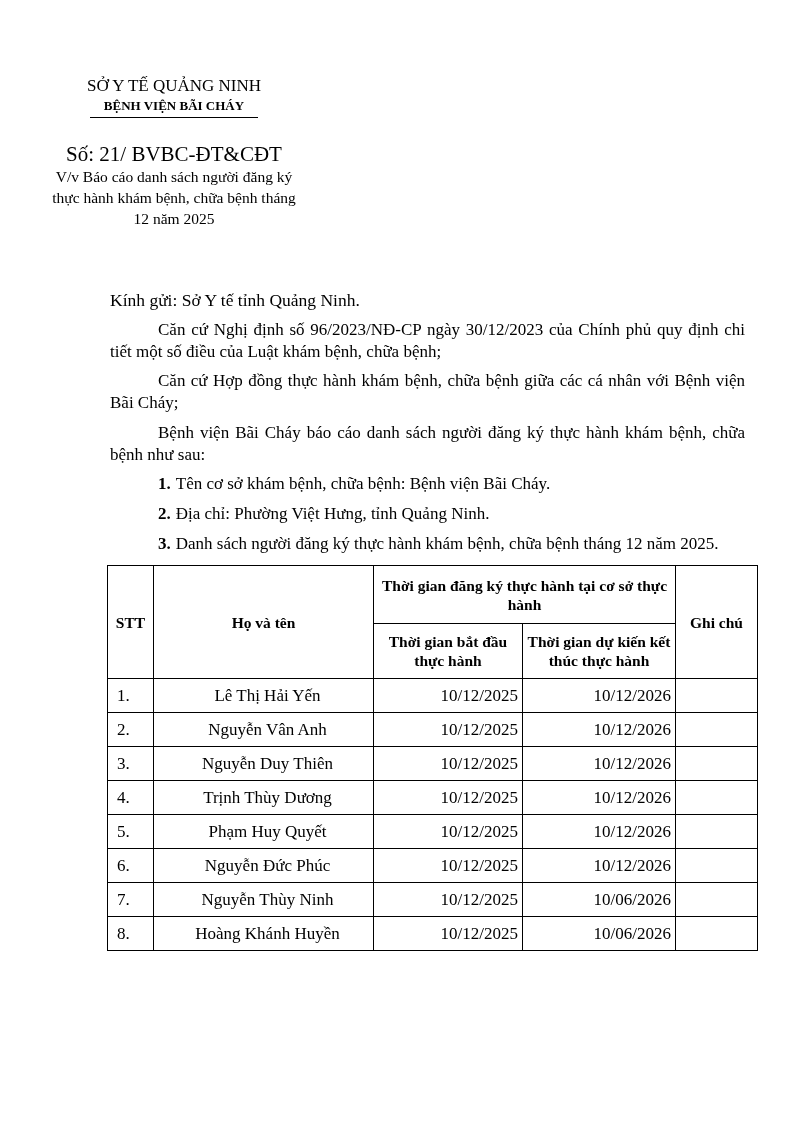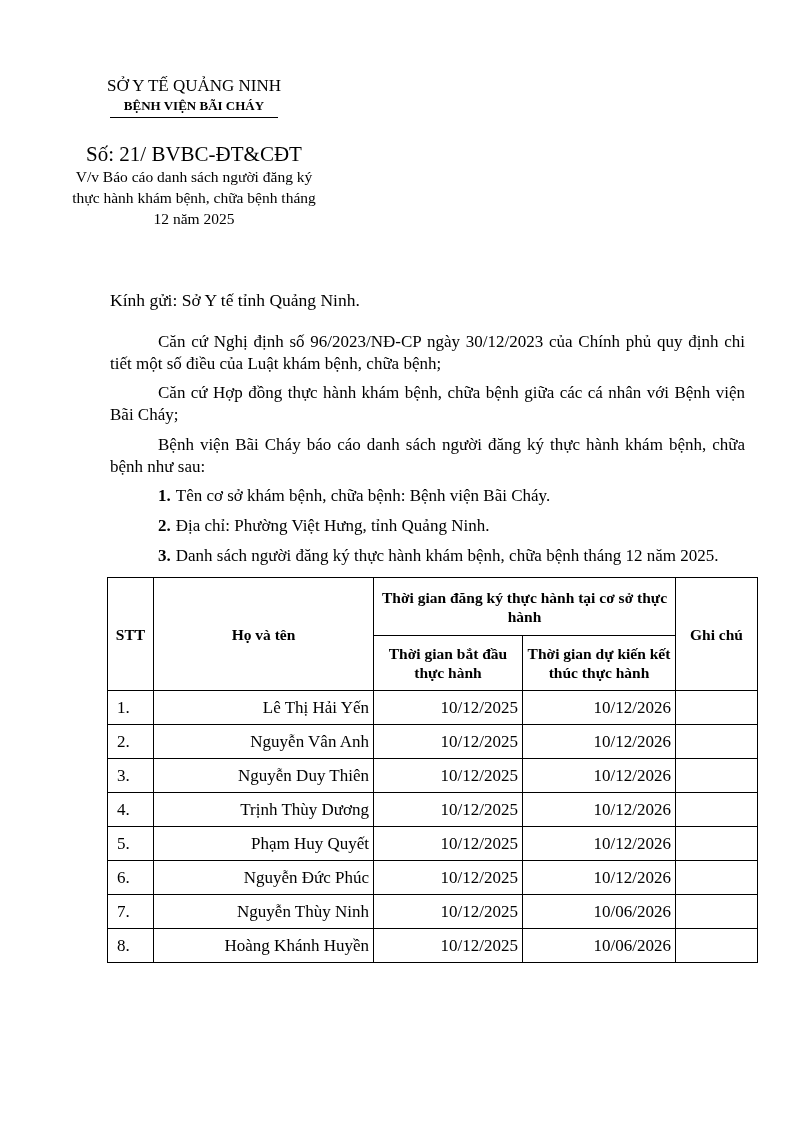--- a/index.html
+++ b/index.html
@@ -6,56 +6,56 @@
   .page {
     position:relative;
     width:800px; height:1131px;
     margin:0 auto;
     background:#ffffff;
     color:#000;
     font-family:"Liberation Serif","DejaVu Serif",serif;
     overflow:hidden;
   }
   
-  .doc-header { display:flex; padding:76px 0 0 68px; }
+  .doc-header { display:flex; padding:76px 0 0 48px; }
   .header-left { width:252px; text-align:center; flex:none; }
   .header-right { flex:1; margin-left:18px; margin-right:40px; text-align:center; }
   .org-parent { font-size:17px; line-height:20px; }
   .org-name { font-size:13px; font-weight:bold; line-height:20px; }
   .org-underline { width:168px; border-bottom:1.5px solid #000; margin:1px auto 0; }
   .doc-number { font-size:21px; margin-top:26px; line-height:20px; }
   .doc-subject { font-size:15.5px; line-height:21px; margin-top:2px; }
   .motto-1 { font-size:17.5px; line-height:20px; white-space:nowrap; }
   .motto-2 { font-size:18px; font-weight:bold; line-height:20px; display:inline-block;
              border-bottom:2px solid #000; padding-bottom:1px; }
   .place-date { font-size:17px; font-style:italic; margin-top:25px; line-height:20px;
                 position:relative; left:32px; white-space:nowrap; }
   
   .doc-body { padding:0 55px 0 110px; }
   .salutation { text-align:left; margin-top:61px; font-size:17.5px; line-height:21px; }
   .doc-body p { margin:0 0 8px; font-size:17px; line-height:21.7px;
                 text-align:justify; text-indent:48px; }
-  .doc-body p.first-para { margin-top:20px; }
+  .doc-body p.first-para { margin-top:8px; }
   .item-num { font-weight:bold; margin-right:5px; }
   
   table.report {
     margin:11px 0 0 107px;
     width:650px;
     border-collapse:collapse;
     table-layout:fixed;
   }
   table.report th, table.report td { border:1px solid #000; }
   table.report { border:1.5px solid #000; }
   th { font-weight:bold; font-size:15.5px; line-height:19px; text-align:center;
        vertical-align:middle; padding:2px 4px; }
   tr.group-row { height:58px; }
   tr.sub-row { height:55px; }
   td { font-size:17px; height:33px; vertical-align:middle; padding:0 4px; }
   td.col-stt { text-align:left; padding-left:9px; }
-  td.col-name { text-align:right; padding-left:12px; }
+  td.col-name { text-align:center; padding-left:12px; }
   td.col-start, td.col-end { text-align:right; }
   .w-stt{width:46px;} .w-name{width:220px;} .w-start{width:149px;} .w-end{width:153px;} .w-note{width:82px;}
 </style>
 </head>
 <body>
 
 <div class="page">
 
   <div class="doc-header">
     <div class="header-left">

